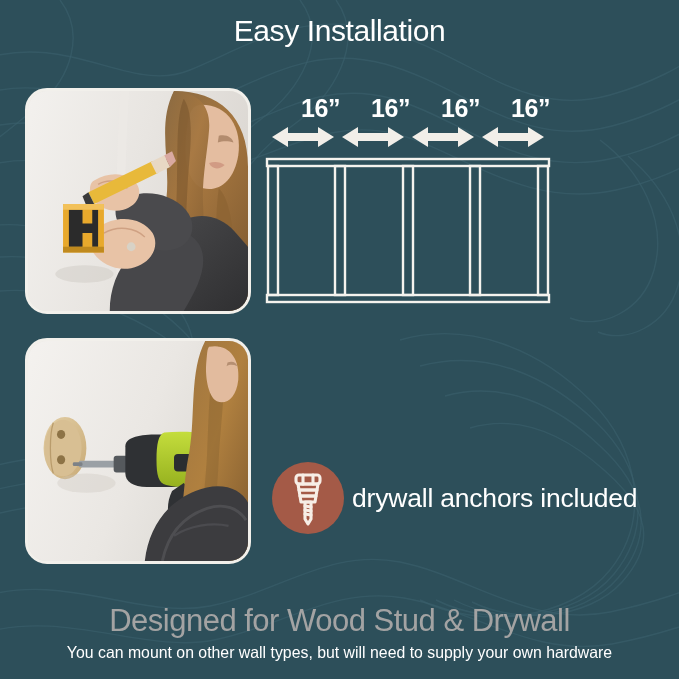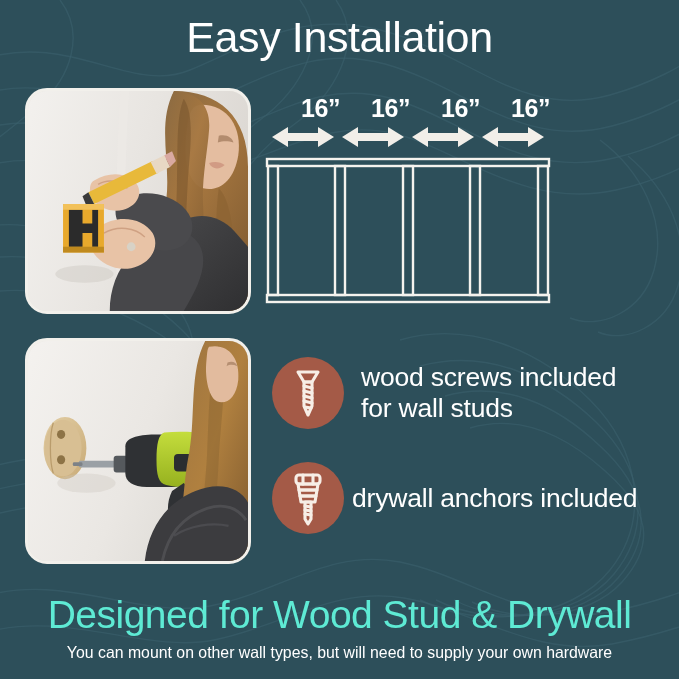--- a/index.html
+++ b/index.html
@@ -33,21 +33,21 @@
   }
 
   
   .headline {
     position: absolute;
     top: 14px;
     left: 0;
     width: 679px;
     text-align: center;
     color: #ffffff;
-    font-size: 43px;
+    font-size: 30px;
     font-weight: 400;
     letter-spacing: -0.4px;
     line-height: 1.1;
   }
 
   
   .photo {
     position: absolute;
     left: 25px;
     width: 226px;
@@ -134,22 +134,22 @@
 
   
   .footer {
     position: absolute;
     left: 0;
     bottom: 16px;
     width: 679px;
     text-align: center;
   }
   .footer-title {
-    color: #5eead4;
-    font-size: 39px;
+    color: #a3a3a3;
+    font-size: 31px;
     letter-spacing: -0.5px;
     line-height: 1.15;
   }
   .footer-sub {
     color: #ffffff;
     font-size: 16.5px;
     line-height: 1.2;
     margin-top: 5px;
     transform: scaleX(0.96);
   }
@@ -329,37 +329,20 @@
       <rect x="5" y="140" width="282" height="7"></rect>
 
       <rect x="6" y="11" width="10" height="129"></rect>
       <rect x="73" y="11" width="10" height="129"></rect>
       <rect x="141" y="11" width="10" height="129"></rect>
       <rect x="208" y="11" width="10" height="129"></rect>
       <rect x="276" y="11" width="10" height="129"></rect>
     </svg>
   </div>
 
-  <div class="feature" id="feature-screws">
-    <div class="badge">
-      <svg width="44" height="54" viewBox="0 0 44 54">
-        <path d="M12,6 L32,6 L26,16 L18,16 Z"></path>
-        <path d="M18,16 L26,16 L26,40 L22,49 L18,40 Z"></path>
-        <path d="M18,20 L26,22"></path>
-        <path d="M18,25 L26,27"></path>
-        <path d="M18,30 L26,32"></path>
-        <path d="M18,35 L26,37"></path>
-        <path d="M19,41 L25,42"></path>
-      </svg>
-    </div>
-    <div class="feature-text">
-      <span>wood screws included</span>
-      <span>for wall studs</span>
-    </div>
-  </div>
 
   <div class="feature" id="feature-anchors">
     <div class="badge">
       <svg width="44" height="56" viewBox="0 0 44 56">
         <rect x="10" y="5" width="24" height="9" rx="3"></rect>
         <path d="M17,5 L17,14"></path>
         <path d="M27,5 L27,14"></path>
         <path d="M12,14 L32,14 L31,20 L13,20 Z"></path>
         <path d="M13,20 L31,20 L30,26 L14,26 Z"></path>
         <path d="M14,26 L30,26 L29,32 L15,32 Z"></path>

